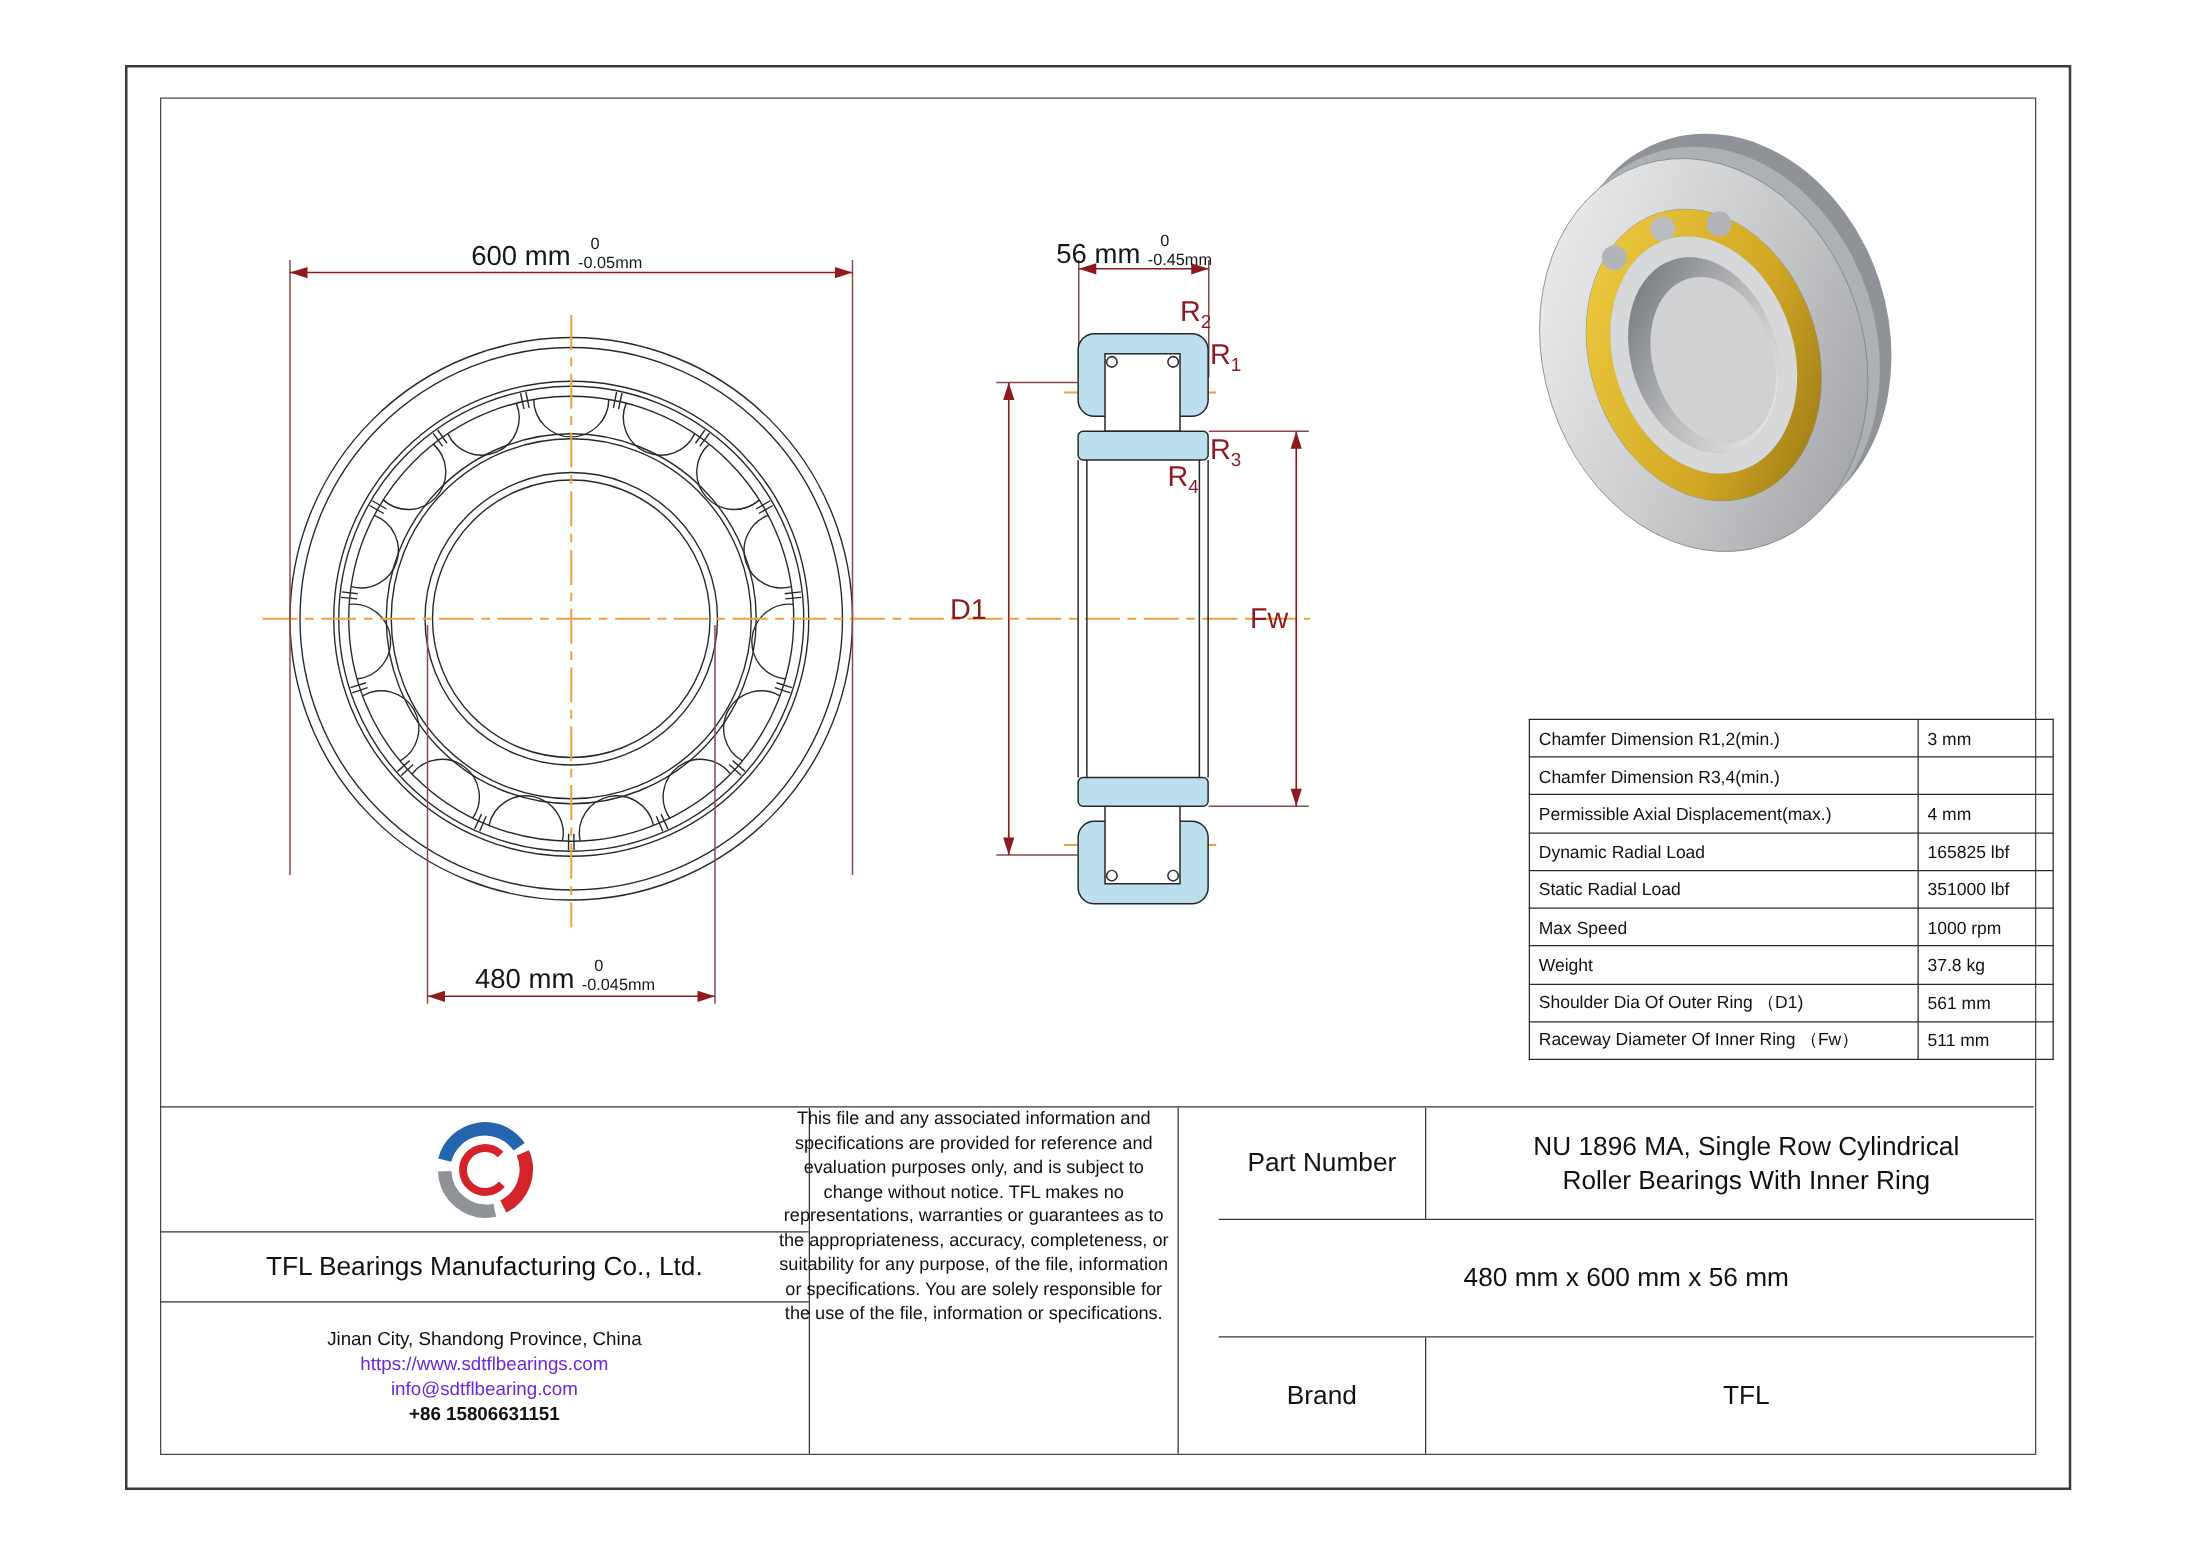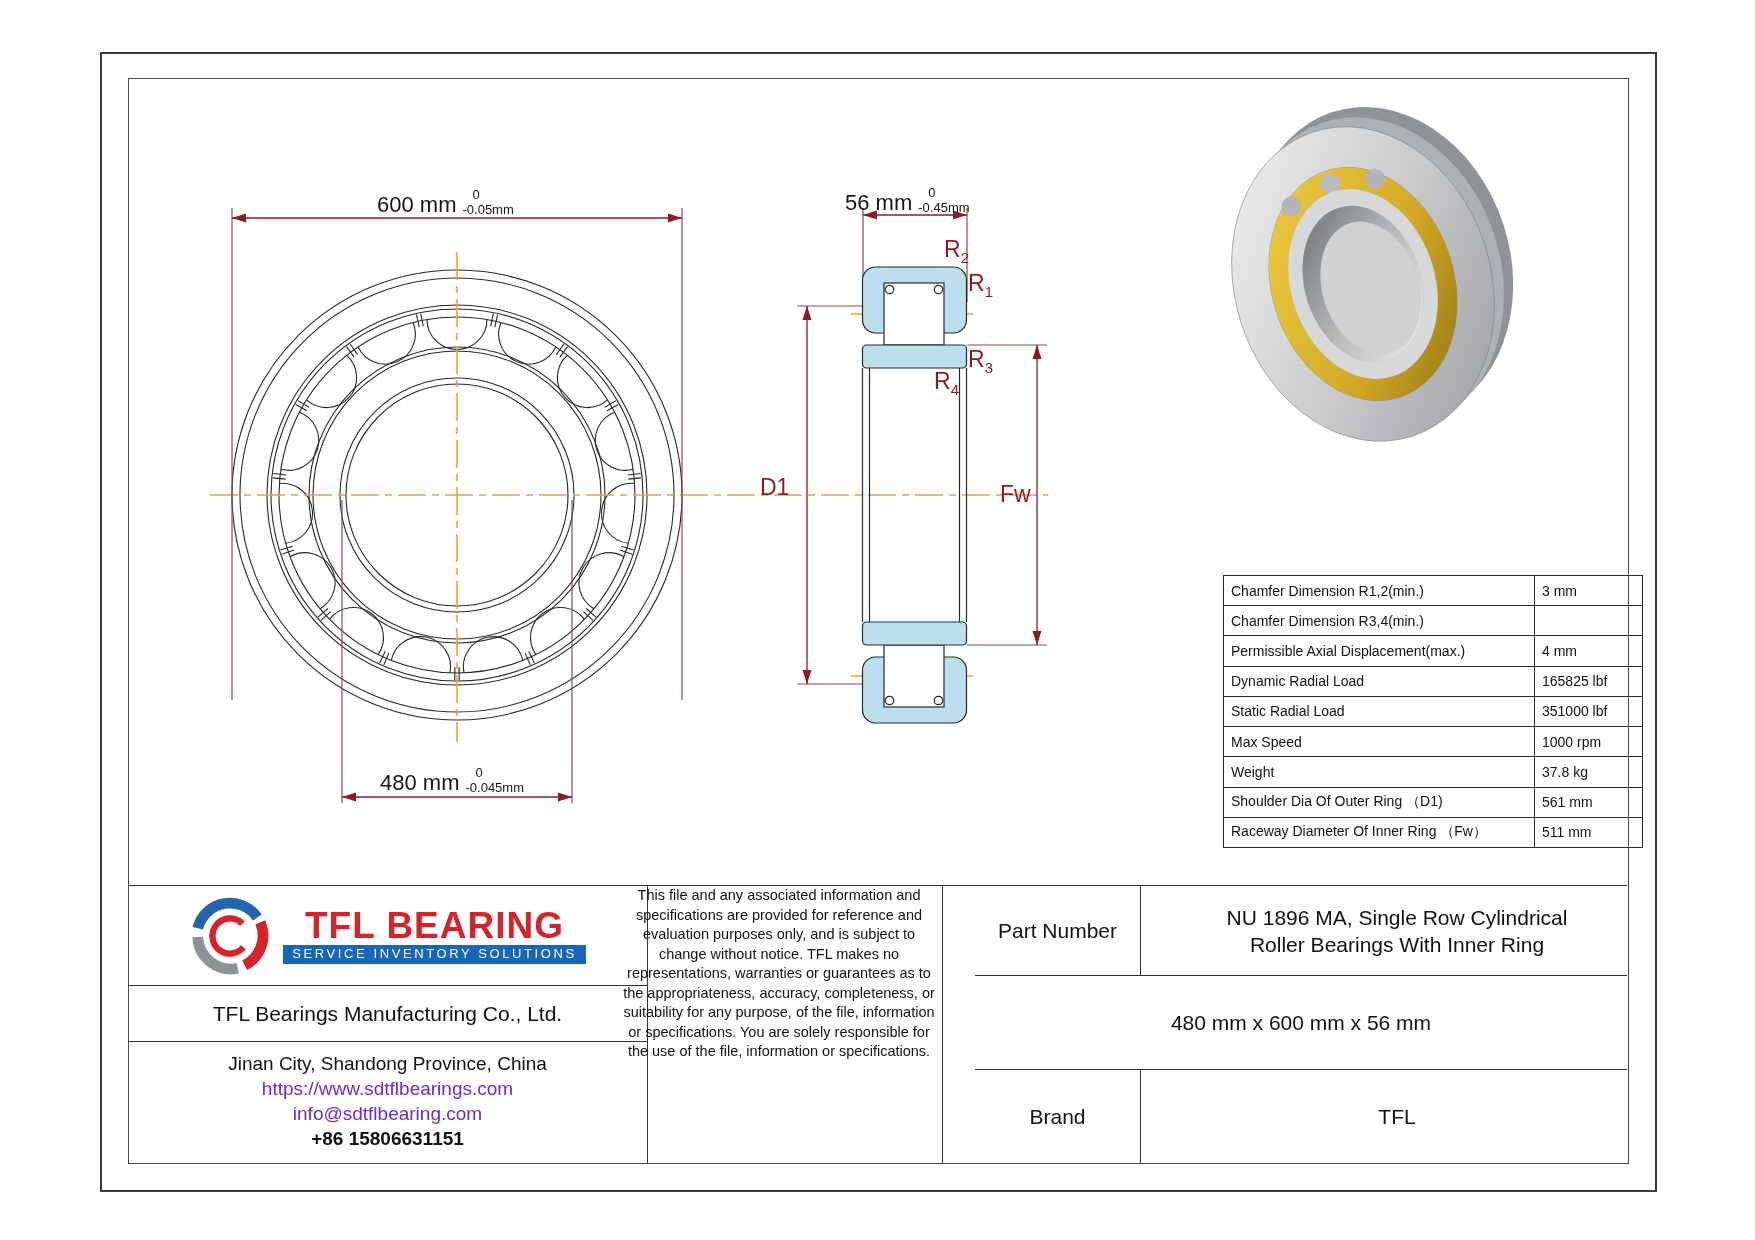--- a/index.html
+++ b/index.html
@@ -30,21 +30,21 @@
   .bb .col-left{position:absolute;left:0;top:0;width:520px;height:100%;border-right:1.6px solid #333;box-sizing:border-box;}
   .bb .col-mid{position:absolute;left:488px;top:0;width:327px;height:100%;border-right:1.6px solid #333;box-sizing:border-box;
                display:flex;align-items:flex-start;justify-content:center;}
   .bb .col-right{position:absolute;left:847px;top:0;width:652px;height:100%;}
   .logo-cell{height:100px;border-bottom:1.4px solid #333;box-sizing:border-box;display:flex;align-items:center;justify-content:center;gap:12px;}
   .logo-text-wrap{display:flex;flex-direction:column;align-items:center;}
   .logo-brand{font-size:37px;font-weight:bold;color:#d5232a;letter-spacing:1px;line-height:38px;white-space:nowrap;}
   .logo-tagline{background:#1667b8;color:#fff;font-size:13px;letter-spacing:2.6px;padding:2px 9px 3px;line-height:14px;white-space:nowrap;}
   .name-cell{height:56px;border-bottom:1.4px solid #333;box-sizing:border-box;display:flex;align-items:center;justify-content:center;
              font-size:21px;font-weight:500;}
-  .addr-cell{height:119px;display:flex;flex-direction:column;align-items:center;justify-content:center;gap:3px;font-size:19px;}
+  .addr-cell{height:119px;display:flex;flex-direction:column;align-items:center;justify-content:center;gap:3px;font-size:15px;}
   .addr-cell .lnk{color:#6d28d9;text-decoration:none;}
   .addr-cell .phone{font-weight:bold;}
   .disclaimer{width:318px;font-size:14.5px;line-height:19.5px;text-align:center;}
   .prow{position:relative;width:100%;box-sizing:border-box;display:flex;gap:26px;}
   .prow + .prow{border-top:1.4px solid #333;}
   .prow .plab{width:166px;border-right:1.4px solid #333;box-sizing:border-box;display:flex;align-items:center;justify-content:center;
               font-size:21px;}
   .prow .pval{flex:1;display:flex;align-items:center;justify-content:center;font-size:21px;text-align:center;white-space:pre-line;line-height:27px;}
   .r1{height:89px;} .r2{height:94px;} .r3{height:94px;}
   .bearing-3d{position:absolute;left:1145px;top:82px;width:420px;height:400px;}
@@ -279,24 +279,20 @@
 
   <div class="bb">
     <div class="col-left">
       <div class="logo-cell">
         <svg width="82" height="82" viewBox="-42 -42 84 84">
           <path d="M-33 -8 A34 34 0 0 1 28 -19" stroke="#2565ae" stroke-width="11" fill="none"></path>
           <path d="M31 -14 A34 34 0 0 1 15 30" stroke="#d5232a" stroke-width="11" fill="none"></path>
           <path d="M8 33 A34 34 0 0 1 -33 1" stroke="#8f9397" stroke-width="11" fill="none"></path>
           <circle cx="0" cy="0" r="18" stroke="#d5232a" stroke-width="6.5" fill="#ffffff" stroke-dasharray="86 28" transform="rotate(40)"></circle>
         </svg>
-        <div class="logo-text-wrap">
-          <div class="logo-brand">TFL BEARING</div>
-          <div class="logo-tagline">SERVICE INVENTORY SOLUTIONS</div>
-        </div>
       </div>
       <div class="name-cell">TFL Bearings Manufacturing Co., Ltd.</div>
       <div class="addr-cell">
         <div>Jinan City, Shandong Province, China</div>
         <a class="lnk" href="#">https://www.sdtflbearings.com</a>
         <a class="lnk" href="#">info@sdtflbearing.com</a>
         <div class="phone">+86 15806631151</div>
       </div>
     </div>
     <div class="col-mid">

